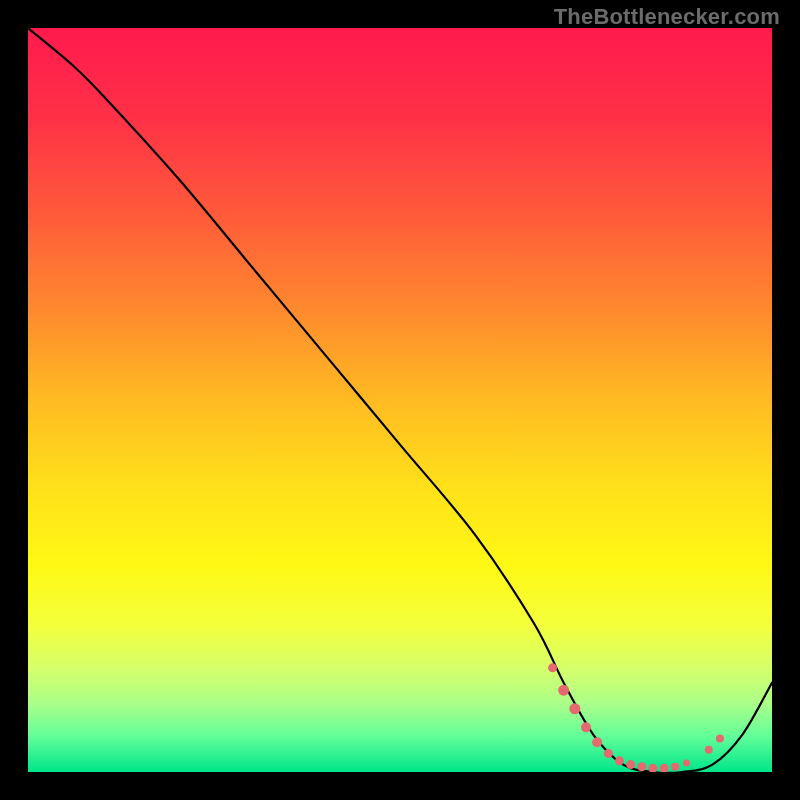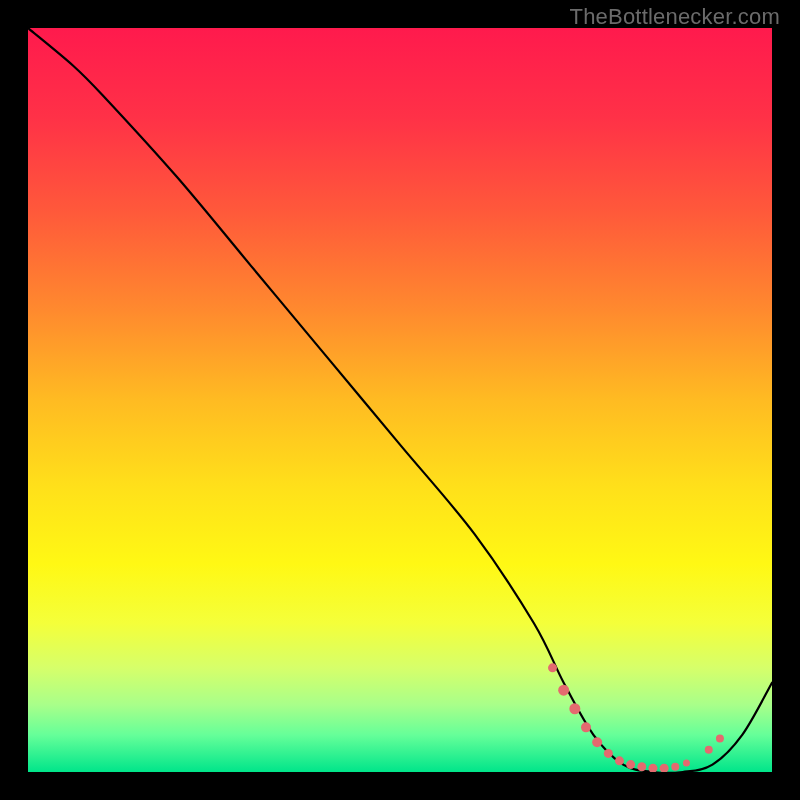--- a/index.html
+++ b/index.html
@@ -17,21 +17,21 @@
     width: 800px; height: 800px;
     background: #000;
   }
   .watermark {
     position: absolute;
     top: 4px;
     right: 20px;
     color: #6b6b6b;
     font-size: 22px;
     letter-spacing: 0.2px;
-    font-weight: 400;
+    font-weight: 700;
   }
   .plot {
     position: absolute;
     left: 28px;
     top: 28px;
     width: 744px;
     height: 744px;
   }
   .plot svg {
     display: block;

